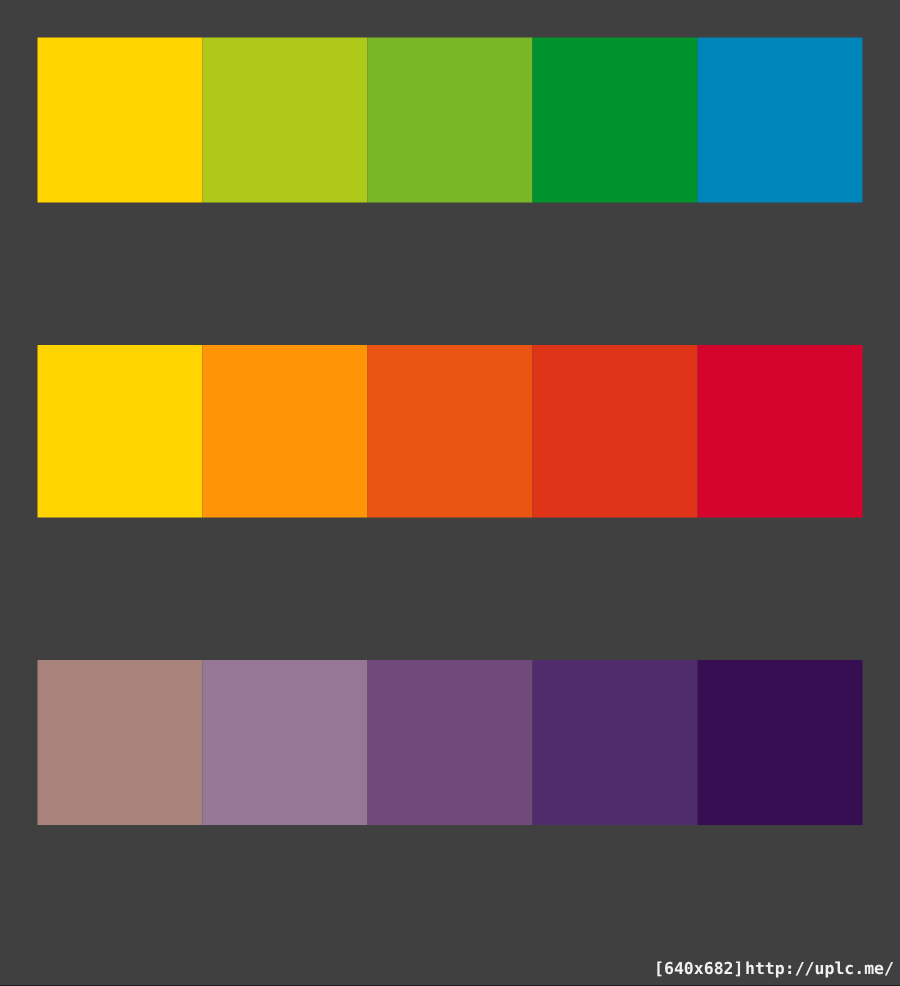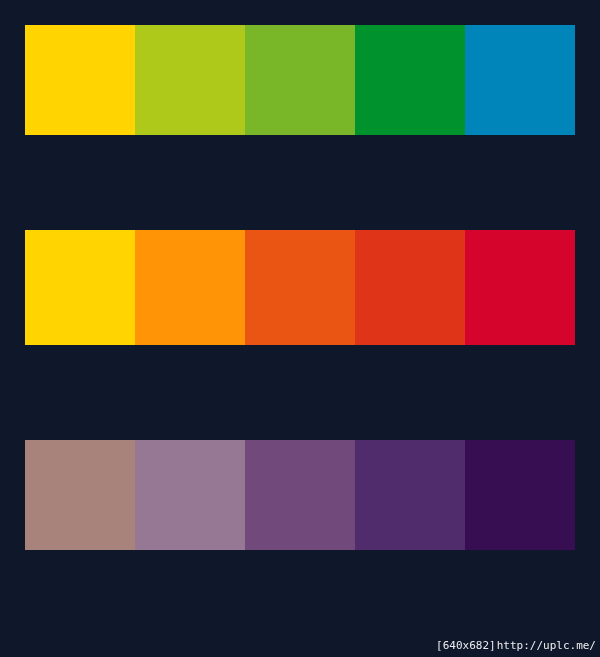--- a/index.html
+++ b/index.html
@@ -57,21 +57,21 @@
     white-space: nowrap;
     text-align: right;
     opacity: 0.92;
   }
   #watermark .wm-dims { margin-right: 1px; }
   #watermark .wm-url  { margin-left: 0px; }
 </style>
 </head>
 <body style="background-color: rgb(0, 0, 0);">
 
-<div id="page-canvas" style="background-color: #0f172a;">
+<div id="page-canvas" style="background-color: #404040; font-weight: bold;">
 
   <div class="palette-row row-0">
     <div class="swatch" style="background-color: rgb(255, 212, 0);">
       
     </div>
     <div class="swatch" style="background-color: rgb(175, 201, 27);">
       
     </div>
     <div class="swatch" style="background-color: rgb(121, 183, 40);">
       

